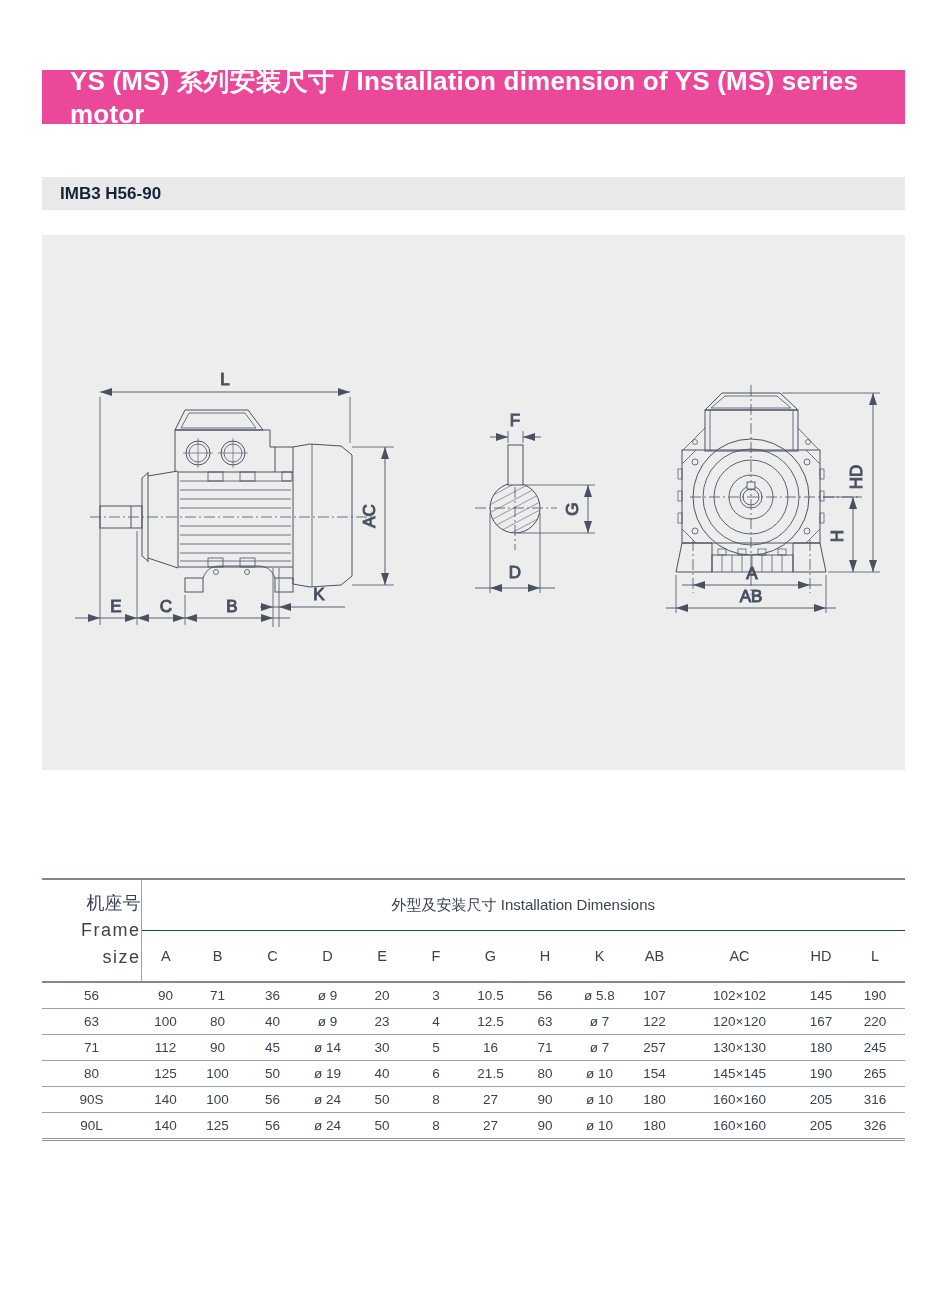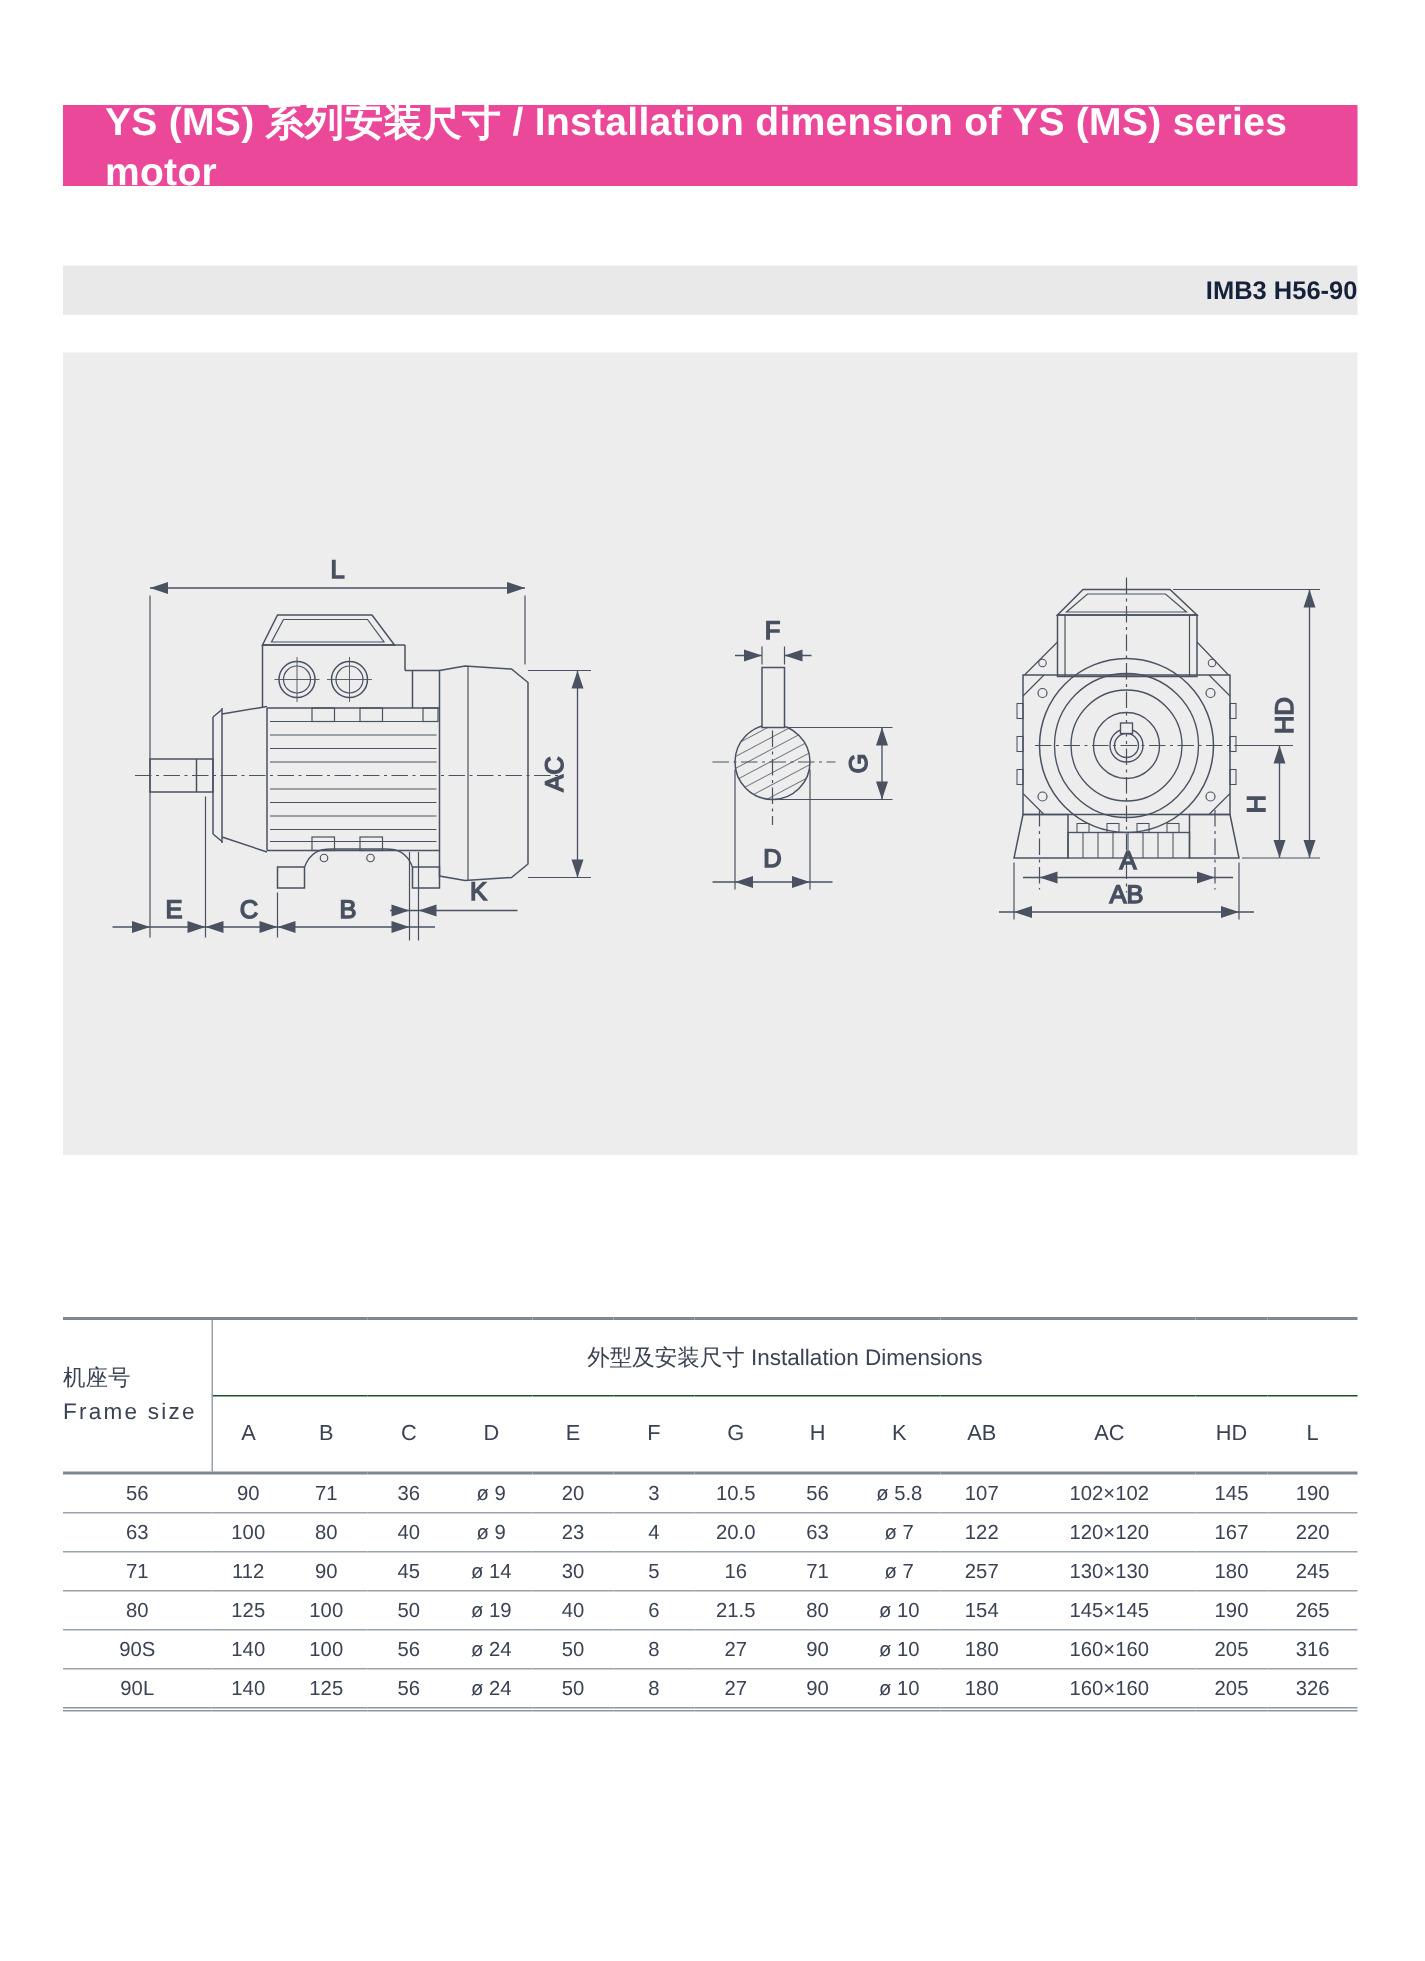--- a/index.html
+++ b/index.html
@@ -10,36 +10,36 @@
   .banner {
     position:absolute; left:42px; top:70px; width:863px; height:54px;
     background:#ec4899; color:#ffffff; display:flex; align-items:center;
     padding-left:28px; box-sizing:border-box;
     font-size:26px; font-weight:bold; letter-spacing:0.2px;
   }
   .section-strip {
     position:absolute; left:42px; top:177px; width:863px; height:33px;
     background:#e9e9e9; color:#16223a; display:flex; align-items:center;
     padding-left:18px; box-sizing:border-box;
-    font-size:17px; font-weight:bold;justify-content:flex-end;
+    font-size:17px; font-weight:bold;
   }
   .drawing-panel {
     position:absolute; left:42px; top:235px; width:863px; height:535px;
     background:#ededed;
   }
   .dims-table {
     position:absolute; left:42px; top:878px; width:863px;
     border-collapse:collapse; table-layout:fixed;
     color:#3b4254; border-top:2px solid #7e8792;
   }
   .dims-table th { font-weight:normal; padding:0; }
   .dims-table td { padding:0; }
   .frame-th {
     border-right:1px solid #99a1ab; border-bottom:2px solid #7e8792;
-    font-size:15px; text-align:left; line-height:1.5;
+    font-size:18px; text-align:right; line-height:1.5;
   }
   .frame-th .en { letter-spacing:1.5px; }
   .group-th { border-bottom:1px solid #14532d; font-size:15px; height:50px; text-align:center; }
   .sub-th { font-size:14.5px; height:50px; text-align:center; border-bottom:2px solid #7e8792; }
   .dims-table tbody td {
     height:25px; font-size:13.5px; text-align:center;
     border-bottom:1px solid #9aa2ac;
   }
   .dims-table tbody tr:last-child td { border-bottom:3px double #8f97a2;text-align:center; }
   svg text { font-family:"Liberation Sans", sans-serif; fill:#454d5c; font-size:17px; }
@@ -281,21 +281,21 @@
           <td>190</td>
         </tr>
         <tr>
           <td>63</td>
           <td>100</td>
           <td>80</td>
           <td>40</td>
           <td>ø 9</td>
           <td>23</td>
           <td>4</td>
-          <td>20.0</td>
+          <td>12.5</td>
           <td>63</td>
           <td>ø 7</td>
           <td>122</td>
           <td>120×120</td>
           <td>167</td>
           <td>220</td>
         </tr>
         <tr>
           <td>71</td>
           <td>112</td>

